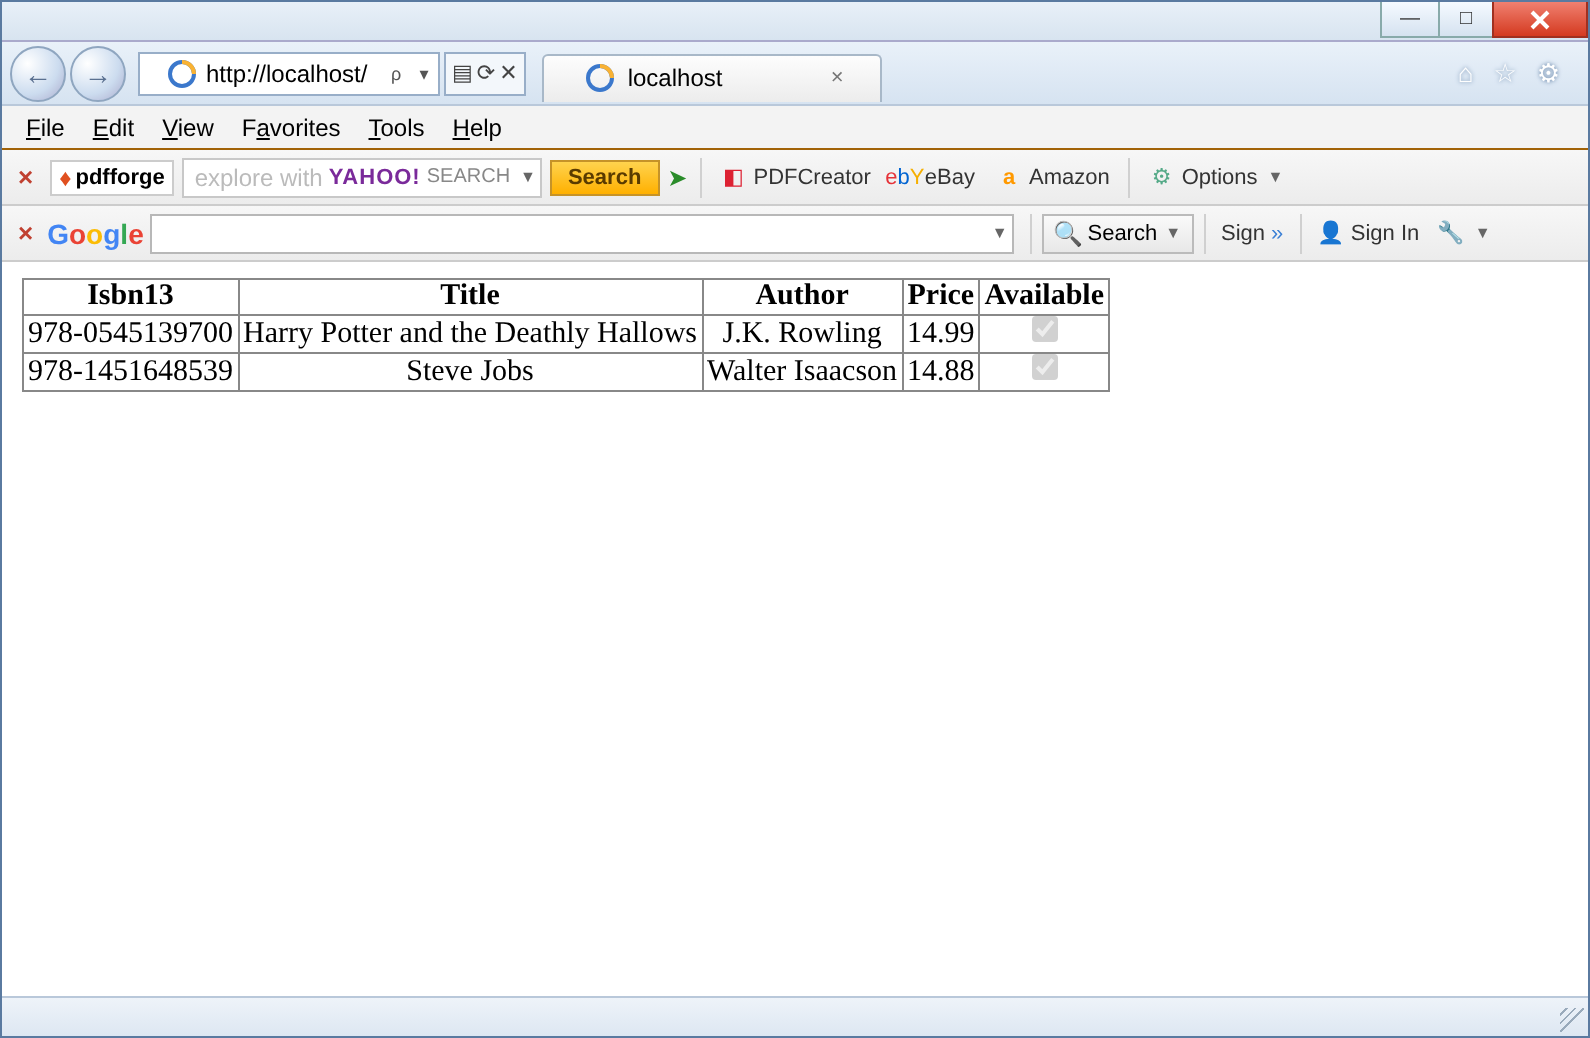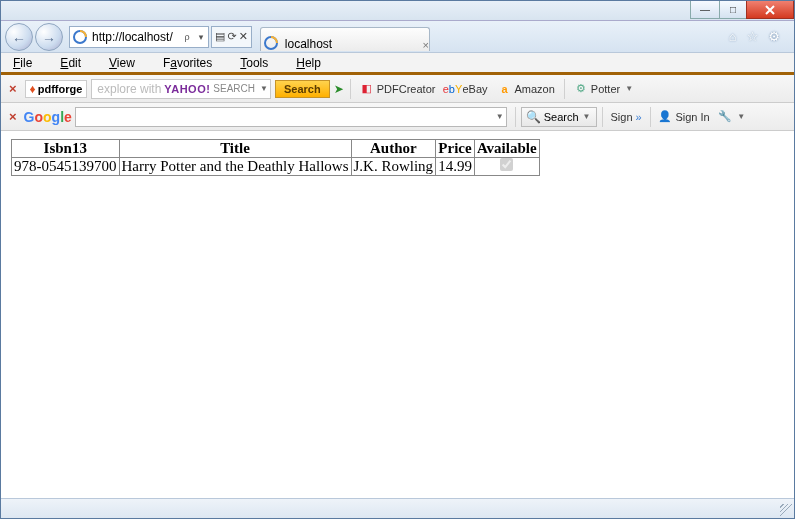--- a/index.html
+++ b/index.html
@@ -49,21 +49,21 @@
 .navbtn {
   width: 28px; height: 28px; border-radius: 50%;
   border: 1px solid #8fa6c0;
   background: radial-gradient(circle at 30% 30%, #fff,#ccdcef 60%,#aac);
   display: flex; align-items:center; justify-content:center;
   color:#5a7090; font-size:14px;
 }
 .addrwrap {
   display:flex; align-items:center;
   background:#fff; border:1px solid #98aec8;
-  height:22px; margin-left:4px;
+  height:22px; margin-left:4px;padding-left:11px;
 }
 .addrfield {
   width: 90px; border:none; outline:none; font-size:12px;
   padding: 0 2px 0 2px; font-family: inherit;
 }
 .ie-icon {
   width:16px; height:16px; margin:0 2px;
   display:inline-flex;
 }
 .ie-icon svg { width:16px; height:16px; }
@@ -72,34 +72,34 @@
   display:flex; align-items:center; gap:2px;
   border:1px solid #98aec8; height:22px; padding:0 3px;
   background:#f3f7fb;
 }
 .refreshbox span { font-size:11px; color:#444; }
 .tabbar {
   display:flex; align-items:flex-end;
   margin-left:6px; height:28px;
 }
 .tab {
-  display:flex; align-items:flex-end; gap:4px;
+  display:flex; align-items:center; gap:4px;
   background: linear-gradient(#fdfdfd,#ececec);
   border:1px solid #a8b8c8; border-bottom:none;
   border-radius:3px 3px 0 0;
-  height:24px; padding:0 0; min-width:170px;
+  height:24px; padding:0 18px; min-width:170px;
   font-size:12px;
 }
 .tab .closex { margin-left:auto; color:#777; font-size:11px; }
 .cmdicons { margin-left:auto; display:flex; gap:10px; padding-right:10px; color:#fff; }
 .cmdicons span { font-size:13px; text-shadow:0 0 2px #5a7aa0; }
 .menubar {
   height:22px; background:#f3f3f3;
-  border-bottom:3px solid #a16207;
-  display:flex; align-items:center; gap:16px;
+  border-bottom:1px solid #a16207;
+  display:flex; align-items:center; gap:2px;
   padding: 0 6px;
 }
 .menuitem { padding:2px 6px; font-size:12px; }
 .menuitem u { text-decoration: underline; }
 .toolbar {
   height:28px; background:linear-gradient(#f7f7f7,#ececec);
   border-bottom:1px solid #ccc;
   display:flex; align-items:center; gap:4px;
   padding:0 4px;
 }
@@ -266,21 +266,21 @@
       </span>
     <span>eBay</span>
   </div>
   <div class="tblink">
     <span class="tbicon" style="color:#ff9900;font-weight:bold;">a</span>
     <span>Amazon</span>
   </div>
   <div class="sep"></div>
   <div class="tblink">
     <span class="tbicon" style="color:#5a8;">⚙</span>
-    <span>Potter</span>
+    <span>Options</span>
     <span class="drop">▼</span>
   </div>
 </div>
 
 <div class="toolbar2">
   <span class="closebar">×</span>
   <span class="googlelogo">
     <span class="g1">G</span><span class="g2">o</span><span class="g3">o</span><span class="g4">g</span><span class="g5">l</span><span class="g6">e</span>
     
   </span>
@@ -320,19 +320,26 @@
       </tr>
     </thead>
     <tbody id="table-body">
         <tr>
           <td>978-0545139700</td>
           <td>Harry Potter and the Deathly Hallows</td>
           <td>J.K. Rowling</td>
           <td>14.99</td>
           <td class="chk"><input type="checkbox" class="avchk" disabled="" checked="" style=""></td>
         </tr>
+        <tr>
+          <td>978-1451648539</td>
+          <td>Steve Jobs</td>
+          <td>Walter Isaacson</td>
+          <td>14.88</td>
+          <td class="chk"><input type="checkbox" class="avchk" disabled="" checked="" style=""></td>
+        </tr>
       </tbody>
   </table>
 </div>
 
 <div class="statusbar">
   <div class="grip"></div>
 </div>
 
 </body></html>

